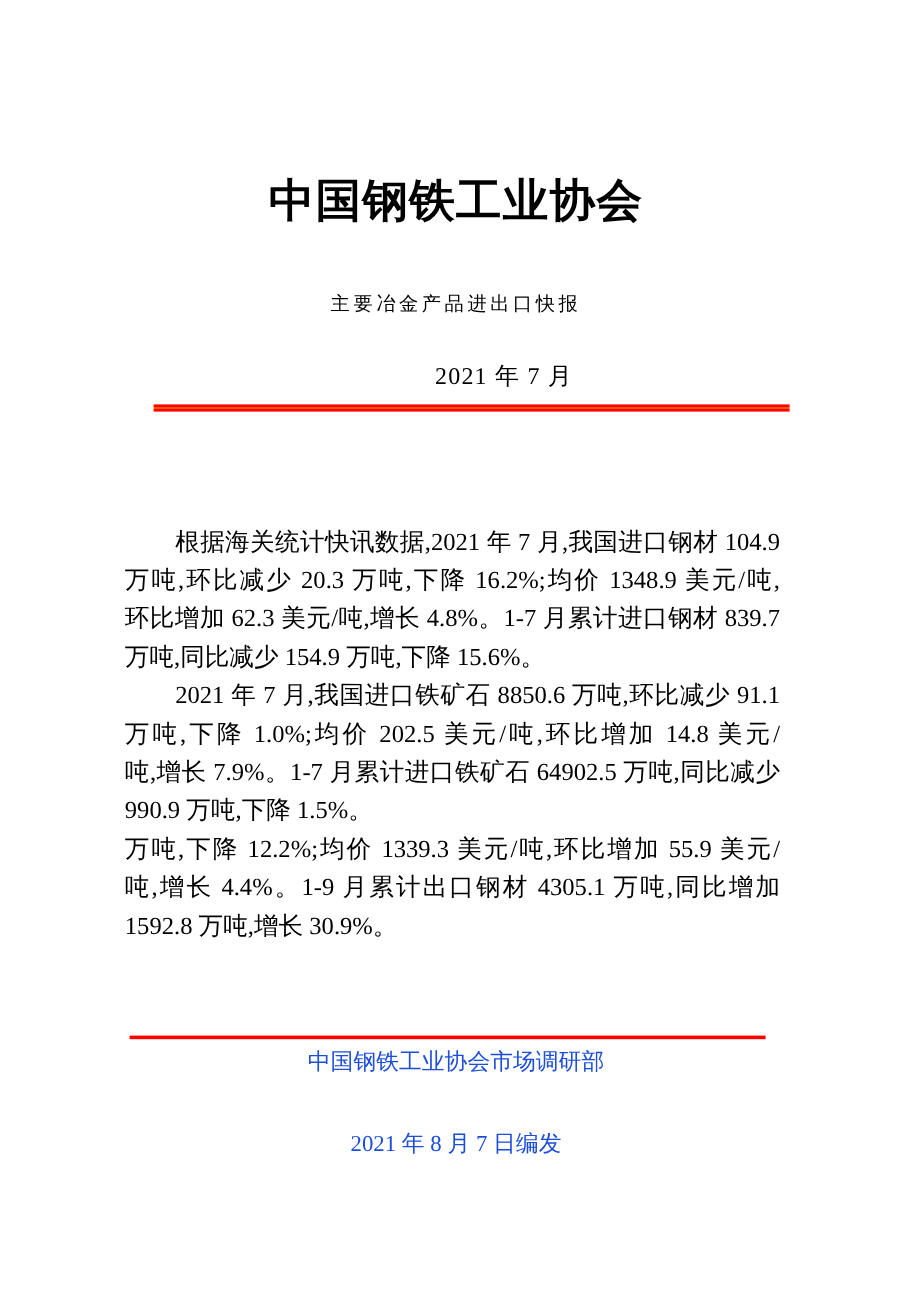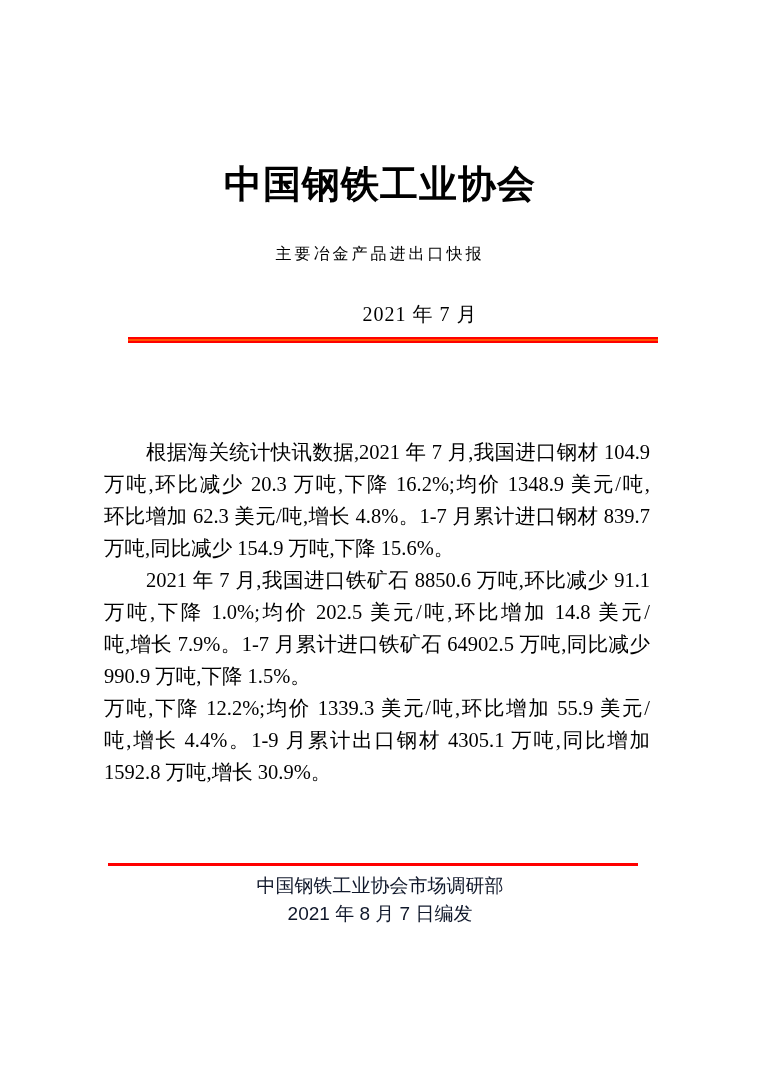--- a/index.html
+++ b/index.html
@@ -19,21 +19,20 @@
   .report-title {
     position: absolute;
     top: 144px;
     left: 0;
     width: 760px;
     text-align: center;
     font-size: 38px;
     font-weight: bold;
     letter-spacing: 1px;
     line-height: 48px;
-    margin-top: 16px;
   }
   .report-subtitle {
     position: absolute;
     top: 240px;
     left: 0;
     width: 760px;
     text-align: center;
     font-size: 16px;
     letter-spacing: 3px;
     line-height: 28px;
@@ -92,24 +91,24 @@
   }
   .footer-issuer,
   .footer-date {
     position: absolute;
     left: 0;
     width: 760px;
     text-align: center;
     font-family: "Liberation Sans", "DejaVu Sans", sans-serif;
     font-size: 19px;
     line-height: 24px;
-    color: #0f172a;
+    color: #1d4ed8;
   }
   .footer-issuer { top: 874px; }
-  .footer-date   { top: 902px; }
+  .footer-date   { top: 942px; font-family: Liberation Serif, serif; }
 </style>
 </head>
 <body>
 
 <div class="page">
 
   <div class="report-title">中国钢铁工业协会</div>
 
   <div class="report-subtitle">主要冶金产品进出口快报</div>
 

